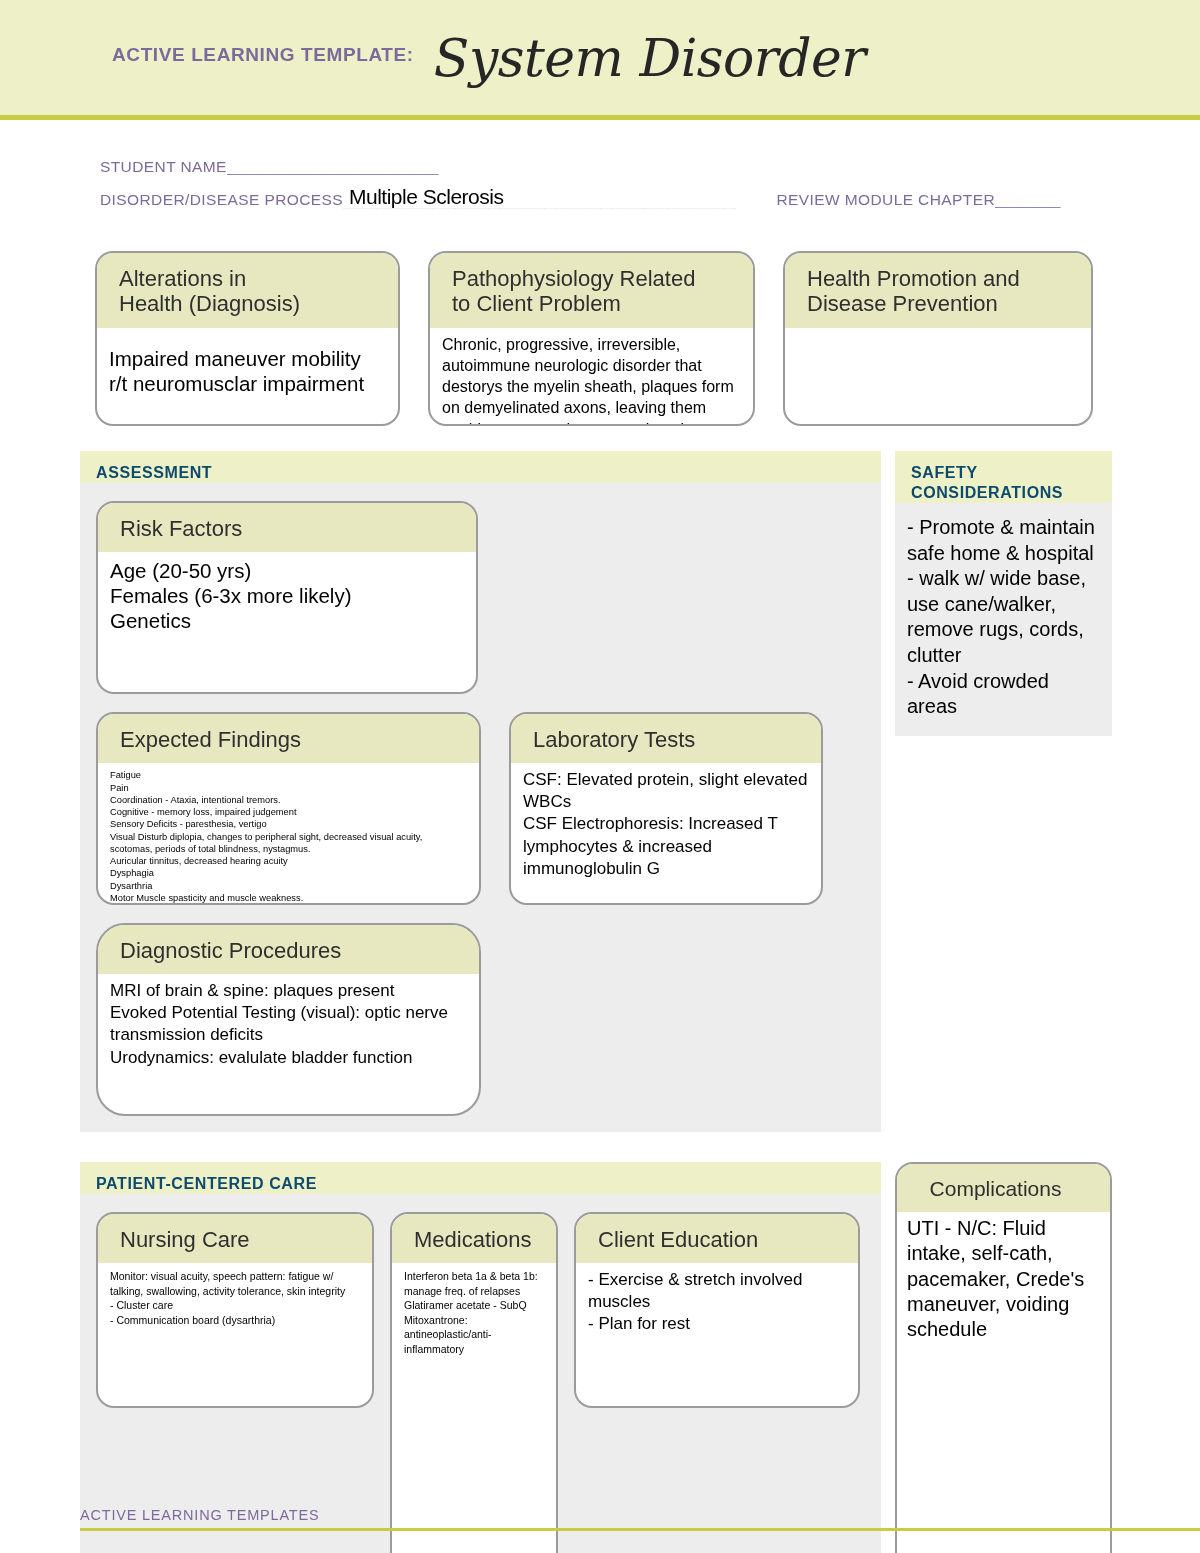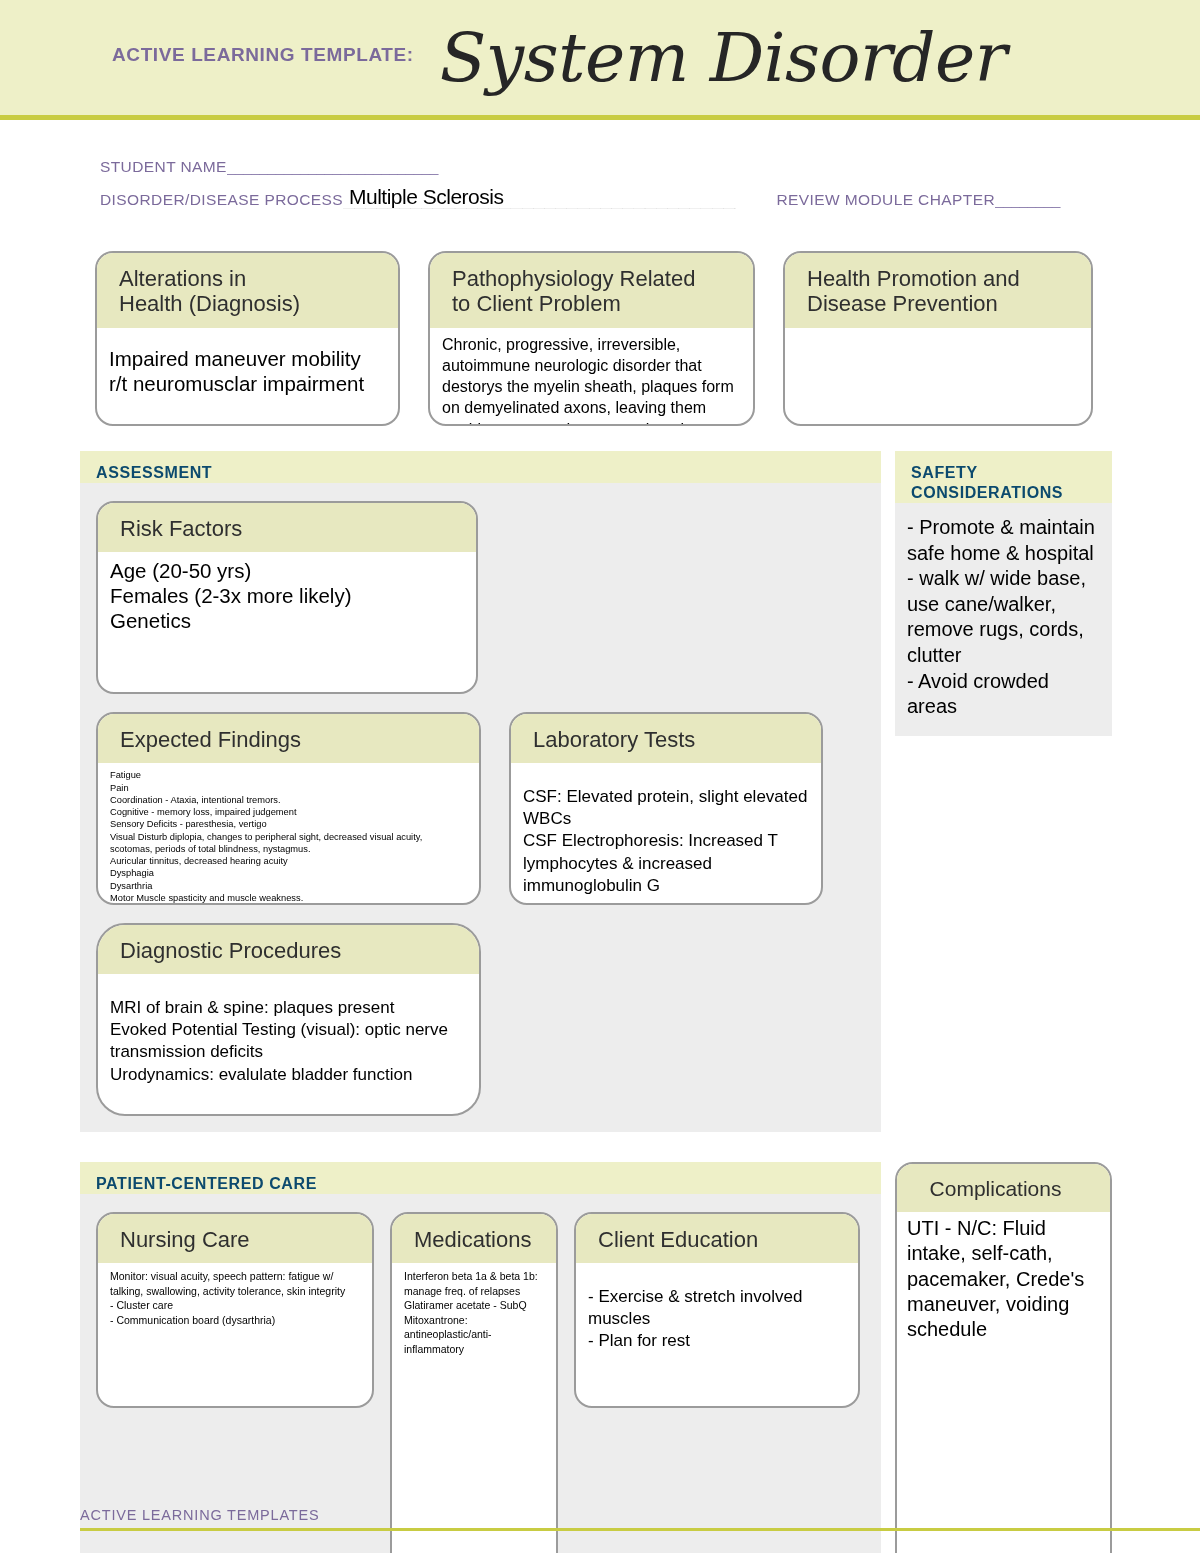--- a/index.html
+++ b/index.html
@@ -25,23 +25,23 @@
     font-size: 19px;
     font-weight: bold;
     letter-spacing: 0.6px;
     color: #7b6a9b;
     text-transform: uppercase;
     padding-bottom: 6px;
   }
   .banner-title {
     font-family: "DejaVu Serif", serif;
     font-style: italic;
-    font-size: 68px;
+    font-size: 52px;
     color: #262626;
-    margin-left: 26px;
+    margin-left: 20px;
     letter-spacing: -0.5px;
   }
 
   
   .idblock { padding: 38px 100px 0 100px; }
   .idline {
     display: flex;
     align-items: flex-end;
     font-size: 15.5px;
     color: #7b6a9b;
@@ -91,21 +91,21 @@
     background: #e7e8c0;
     padding: 13px 16px 11px 22px;
     font-size: 22px;
     line-height: 1.15;
     color: #2f2f2f;
     font-weight: normal;
   }
   .card-body { padding: 6px 12px 8px 12px; flex: 1; }
   .body-lg { font-size: 20.5px; line-height: 1.22; }
   .body-sm { font-size: 16px; line-height: 1.33; }
-  .body-md { font-size: 17px; line-height: 1.3; margin-top: 17px; }
+  .body-md { font-size: 17px; line-height: 1.3; }
   .body-xs { font-size: 9.3px; line-height: 1.32; }
   .body-nc { font-size: 10.5px; line-height: 1.38; }
   #card-alterations { width: 305px; height: 175px; gap: 12px; }
   #card-patho { width: 327px; height: 175px; }
   #card-health { width: 310px; height: 175px; }
 
   
   .assessment-wrap {
     display: flex;
     gap: 14px;
@@ -250,21 +250,21 @@
 <div class="assessment-wrap">
 
   <div class="panel" id="assessment-panel">
     <div class="panel-head">ASSESSMENT</div>
     <div class="assess-grid">
 
       <div class="card" id="card-risk">
         <div class="card-head">Risk Factors</div>
         <div class="card-body body-lg">
             <div>Age (20-50 yrs)</div>
-            <div>Females (2-3x more likely)</div>
+            <div>Females (6-3x more likely)</div>
             <div>Genetics</div>
           </div>
       </div>
 
       <div class="card" id="card-findings">
         <div class="card-head">Expected Findings</div>
         <div class="card-body body-xs">
             <div>Fatigue</div>
             <div>Pain</div>
             <div>Coordination - Ataxia, intentional tremors.</div>

